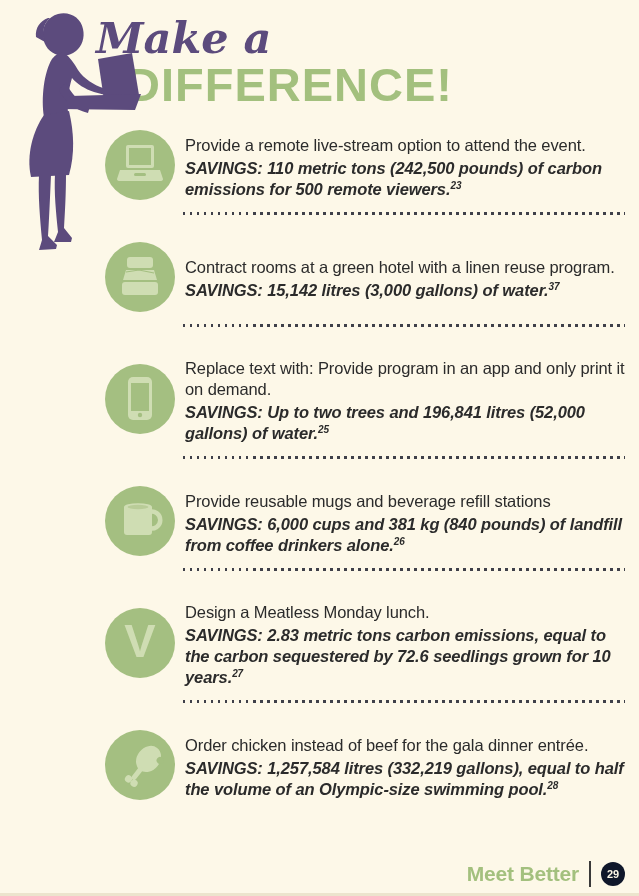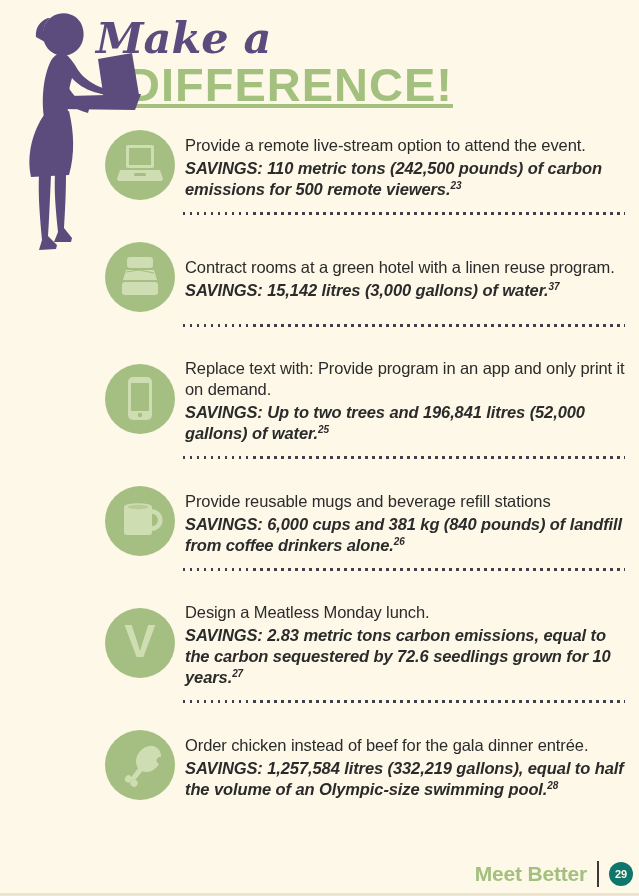--- a/index.html
+++ b/index.html
@@ -19,21 +19,20 @@
     font-style:italic;font-weight:bold;
     font-size:43px;line-height:1.05;
     color:#5c4b7d;
   }
   .title-main{
     margin-left:126px;
     font-weight:bold;
     font-size:47px;line-height:1.02;
     letter-spacing:1px;
     color:#a3c07e;
-    text-decoration:underline;
   }
   .intro{
     margin:18px 0 0 100px;
     width:490px;
     font-size:22.5px;font-weight:bold;
     line-height:1.33;letter-spacing:-0.2px;
     color:#2b2b2b;
   }
   .items{margin:21px 14px 0 105px;}
   .item{display:flex;gap:6px;align-items:center;}
@@ -52,28 +51,28 @@
   .separator{
     height:3px;
     margin:12px 0 27px 78px;
     background-image:repeating-linear-gradient(90deg,#3f4049 0 2.5px,transparent 2.5px 7px);
   }
   .v-letter{
     font-size:47px;font-weight:bold;color:#cfddb3;
     line-height:70px;transform:translateY(-2px);
   }
   .footer{
-    position:absolute;right:6px;bottom:9px;
+    position:absolute;right:14px;bottom:9px;
     display:flex;align-items:center;gap:10px;
   }
   .brand{color:#a3c07e;font-weight:bold;font-size:21px;letter-spacing:-0.2px;}
   .footer-bar{width:2px;height:26px;background:#3a3a3a;}
   .page-circle{
     width:24px;height:24px;border-radius:50%;
-    background:#0f766e;color:#fdf8e8;
+    background:#0f172a;color:#fdf8e8;
     font-size:11px;font-weight:bold;
     display:flex;align-items:center;justify-content:center;
   }
   .bottom-strip{position:absolute;left:0;right:0;bottom:0;height:3px;background:#ece4cd;}
 </style>
 </head>
 <body>
 
 <div class="page">
 

